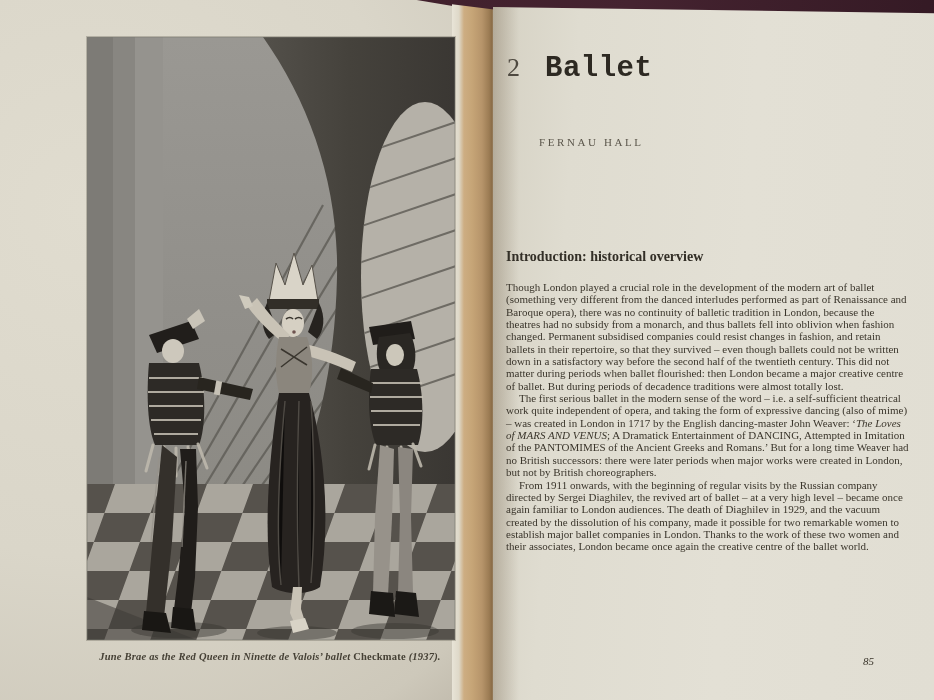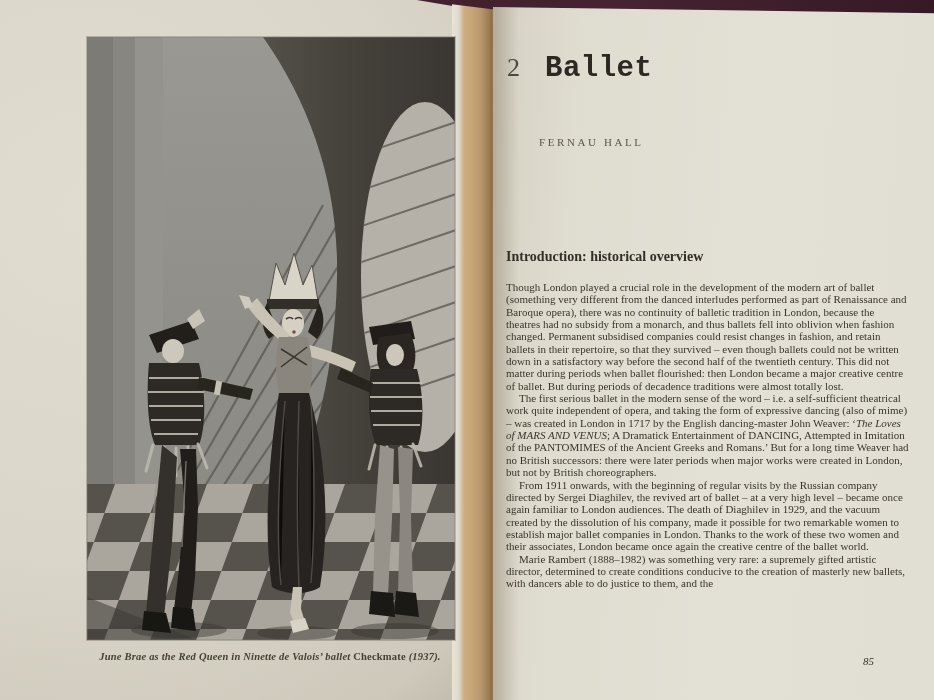--- a/index.html
+++ b/index.html
@@ -209,19 +209,18 @@
       <span class="chapter-title">Ballet</span>
     </div>
     <div class="author">FERNAU HALL</div>
 
     <div class="section-heading">Introduction: historical overview</div>
 
     <div class="body-text">
         <p class="first"><span>Though London played a crucial role in the development of the modern art of ballet (something very different from the danced interludes performed as part of Renaissance and Baroque opera), there was no continuity of balletic tradition in London, because the theatres had no subsidy from a monarch, and thus ballets fell into oblivion when fashion changed. Permanent subsidised companies could resist changes in fashion, and retain ballets in their repertoire, so that they survived – even though ballets could not be written down in a satisfactory way before the second half of the twentieth century. This did not matter during periods when ballet flourished: then London became a major creative centre of ballet. But during periods of decadence traditions were almost totally lost.</span></p>
         <p class=""><span>The first serious ballet in the modern sense of the word – i.e. a self-sufficient theatrical work quite independent of opera, and taking the form of expressive dancing (also of mime) – was created in London in 1717 by the English dancing-master John Weaver: ‘</span><i>The Loves of MARS AND VENUS</i><span>; A Dramatick Entertainment of DANCING, Attempted in Imitation of the PANTOMIMES of the Ancient Greeks and Romans.’ But for a long time Weaver had no British successors: there were later periods when major works were created in London, but not by British choreographers.</span></p>
         <p class=""><span>From 1911 onwards, with the beginning of regular visits by the Russian company directed by Sergei Diaghilev, the revived art of ballet – at a very high level – became once again familiar to London audiences. The death of Diaghilev in 1929, and the vacuum created by the dissolution of his company, made it possible for two remarkable women to establish major ballet companies in London. Thanks to the work of these two women and their associates, London became once again the creative centre of the ballet world.</span></p>
-        <p class=""><span>Marie Rambert (1888–1982) was something very rare: a supremely gifted artistic director, determined to create conditions conducive to the creation of masterly new ballets, with dancers able to do justice to them, and the</span></p>
       </div>
 
     <div class="page-number">85</div>
   </div>
 
 </div>
 
 </body></html>

